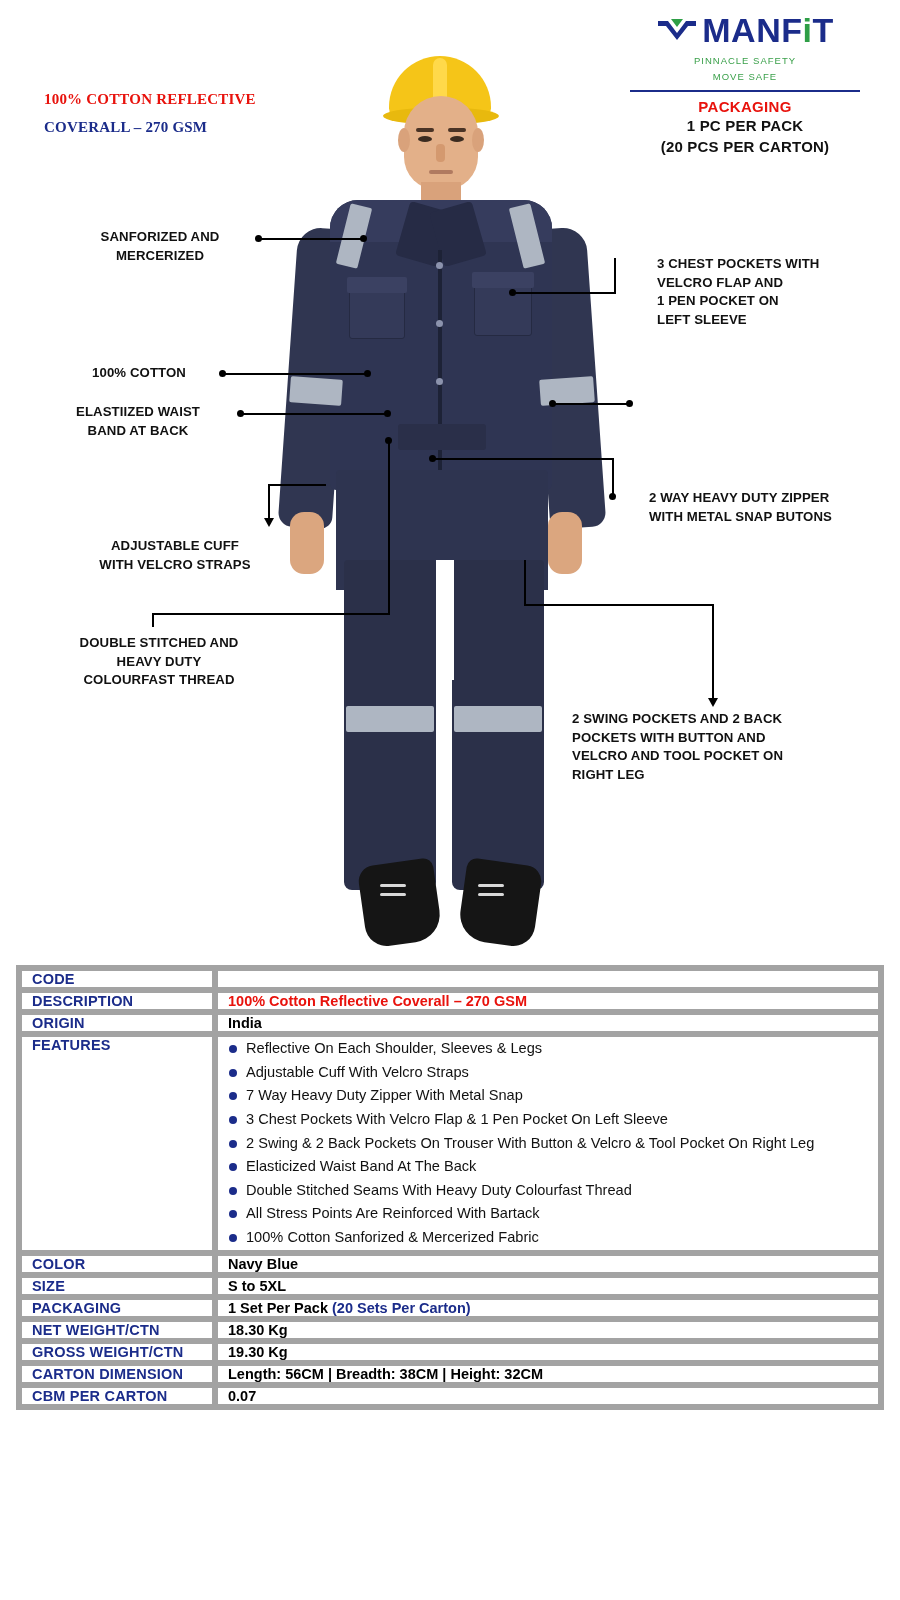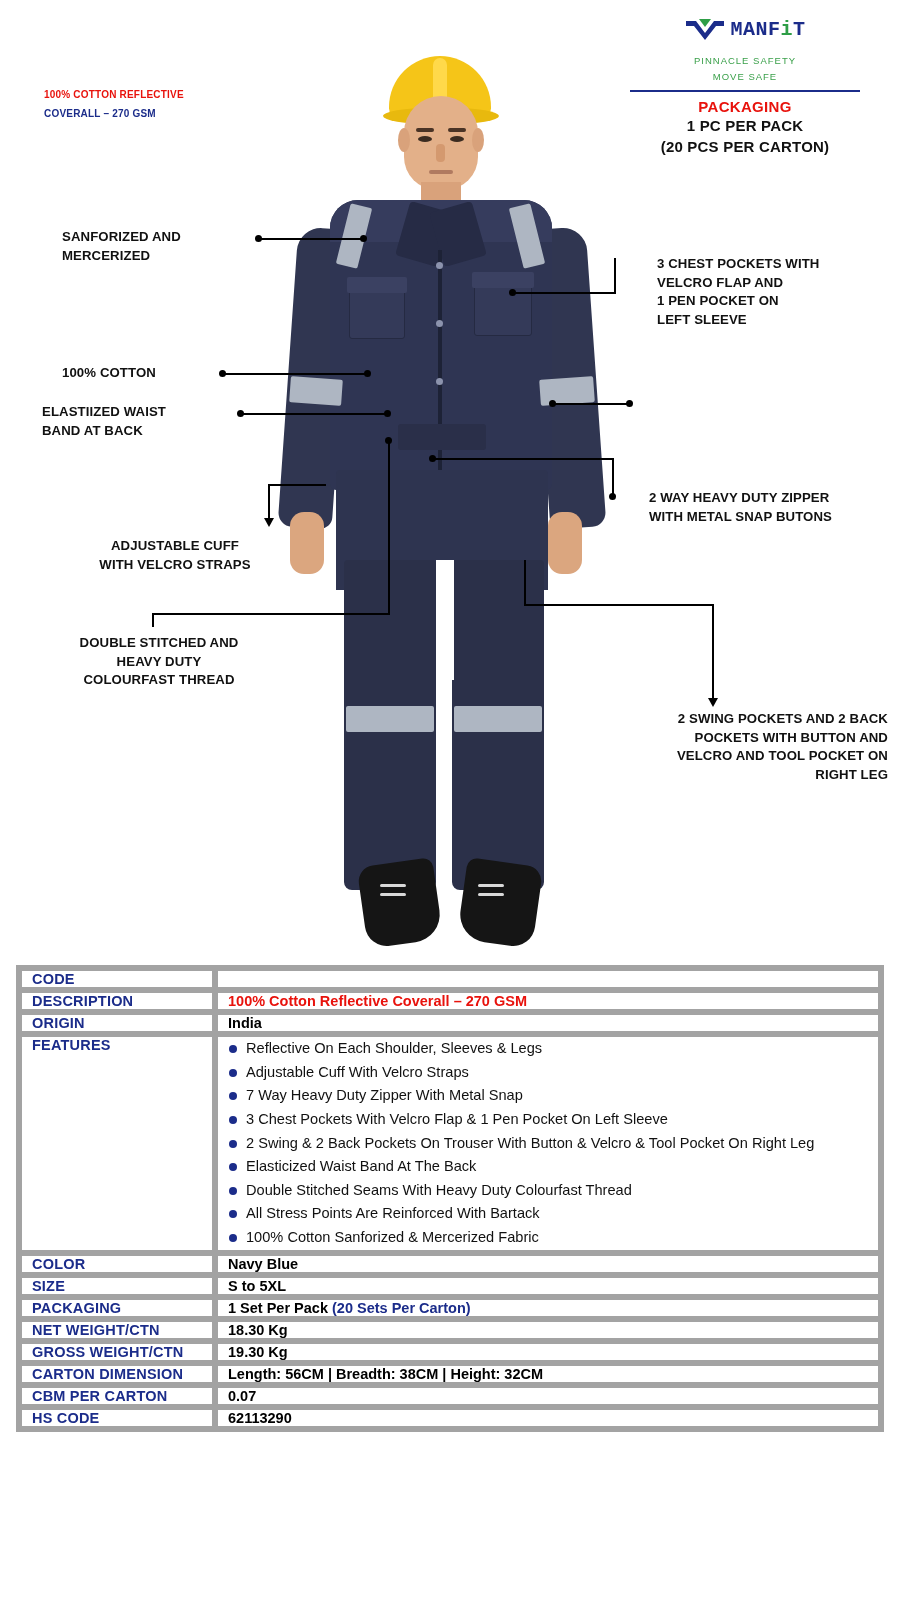--- a/index.html
+++ b/index.html
@@ -15,49 +15,49 @@
     height: 1600px;
     overflow: hidden;
     background: #fff;
   }
 
   
   .title-block {
     position: absolute;
     left: 44px; top: 86px;
     width: 300px;
-    font-size: 10px;
+    font-size: 15px;
     font-weight: bold;
     line-height: 1.85;
     letter-spacing: 0.2px;
+    font-family: Liberation Serif, serif;
   }
   .title-line1 { color: #e8120c; }
   .title-line2 { color: #1b2c8a; }
 
   .brand-block {
     position: absolute;
     right: 40px; top: 8px;
     width: 230px;
     text-align: center;
   }
   .brand-logo-row {
     display: flex;
     align-items: center;
     justify-content: center;
     gap: 4px;
     height: 44px;
   }
   .brand-mark { width: 42px; height: 26px; }
   .brand-name {
-    font-size: 20px;
+    font-size: 34px;
     font-weight: bold;
     letter-spacing: 0.5px;
     color: #1b2c8a;
     line-height: 1;
-    font-family: Liberation Mono, monospace;
   }
   .brand-name .fit-f { color: #1b2c8a; }
   .brand-name .fit-i { color: #2e9e46; }
   .brand-tag {
     font-size: 9.5px;
     color: #3aa04a;
     letter-spacing: 1px;
     line-height: 1.5;
     margin-top: 2px;
     font-weight: normal;
@@ -223,21 +223,21 @@
   
   .callout {
     position: absolute;
     font-size: 13.2px;
     font-weight: bold;
     color: #111;
     line-height: 1.42;
     letter-spacing: 0.1px;
   }
   .callout.right { text-align: left; margin-left: 27px; }
-  .callout.left  { text-align: left; }
+  .callout.left  { text-align: center; }
 
   .leader { position: absolute; background: #000; }
   .leader.h { height: 2px; }
   .leader.v { width: 2px; }
   .dot {
     position: absolute; width: 7px; height: 7px;
     background: #000; border-radius: 50%;
   }
   .arrow {
     position: absolute;
@@ -428,21 +428,21 @@
   <div class="callout" style="left: 40px; top: 634px; width: 238px; text-align: center; white-space: pre-line;">DOUBLE STITCHED AND
 HEAVY DUTY
 COLOURFAST THREAD</div>
 
   <div class="callout right" style="left: 630px; top: 255px; width: 250px; white-space: pre-line;">3 CHEST POCKETS WITH
 VELCRO FLAP AND
 1 PEN POCKET ON
 LEFT SLEEVE</div>
   <div class="callout right" style="left: 622px; top: 489px; width: 262px; white-space: pre-line;">2 WAY HEAVY DUTY ZIPPER
 WITH METAL SNAP BUTONS</div>
-  <div class="callout" style="left: 572px; top: 710px; width: 316px; text-align: right; white-space: pre-line;">2 SWING POCKETS AND 2 BACK
+  <div class="callout" style="left: 572px; top: 710px; width: 316px; text-align: left; white-space: pre-line;">2 SWING POCKETS AND 2 BACK
 POCKETS WITH BUTTON AND
 VELCRO AND TOOL POCKET ON
 RIGHT LEG</div>
 
   <table class="spec">
     <tbody>
       <tr>
         <td class="k">CODE</td>
         <td class="v"></td>
       </tr>
@@ -491,20 +491,16 @@
         <td class="v">19.30 Kg</td>
       </tr>
       <tr>
         <td class="k">CARTON DIMENSION</td>
         <td class="v">Length: 56CM | Breadth: 38CM | Height: 32CM</td>
       </tr>
       <tr>
         <td class="k">CBM PER CARTON</td>
         <td class="v">0.07</td>
       </tr>
-      <tr>
-        <td class="k">HS CODE</td>
-        <td class="v">62113290</td>
-      </tr>
     </tbody>
   </table>
 
 </div>
 
 </body></html>

